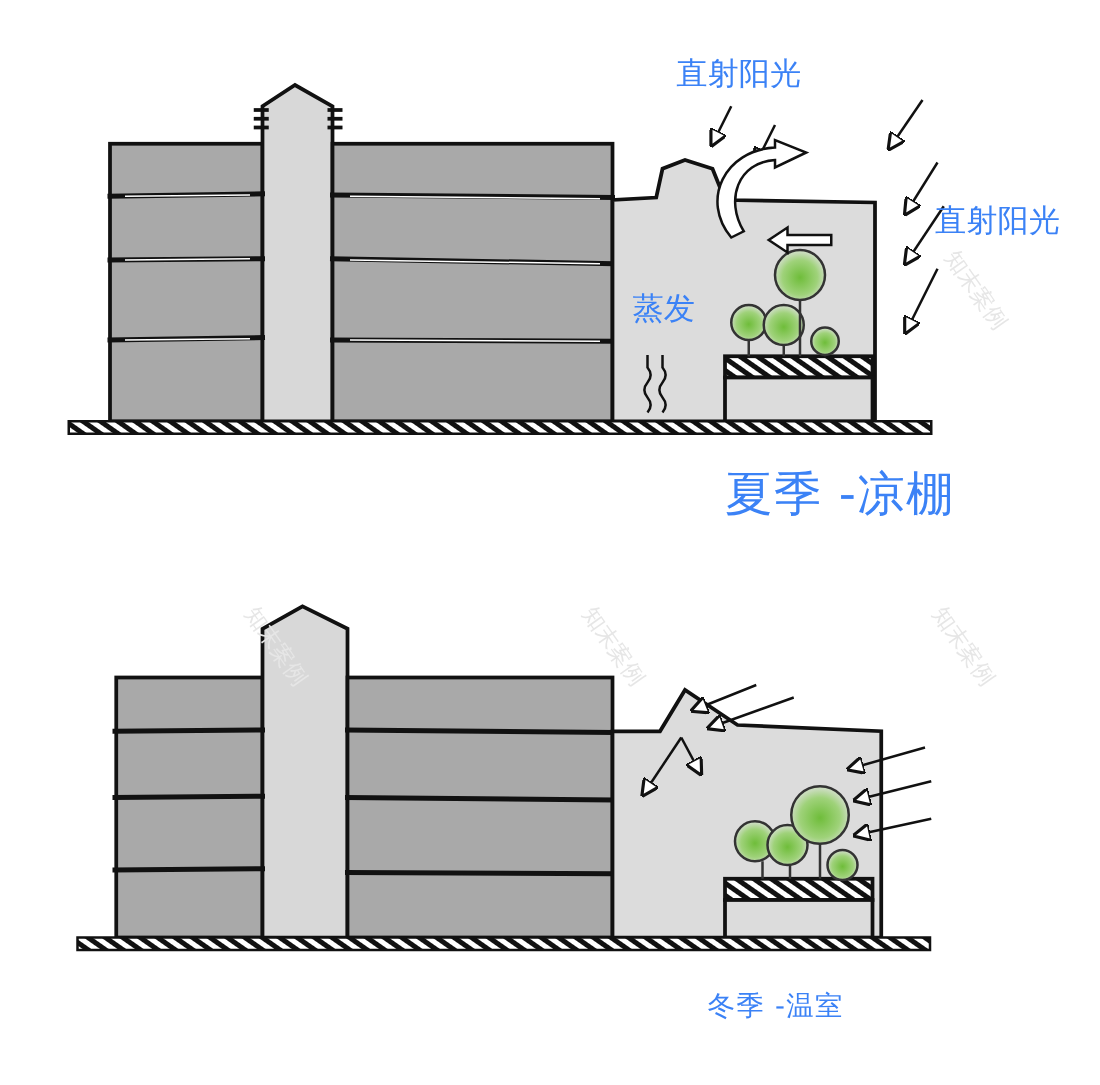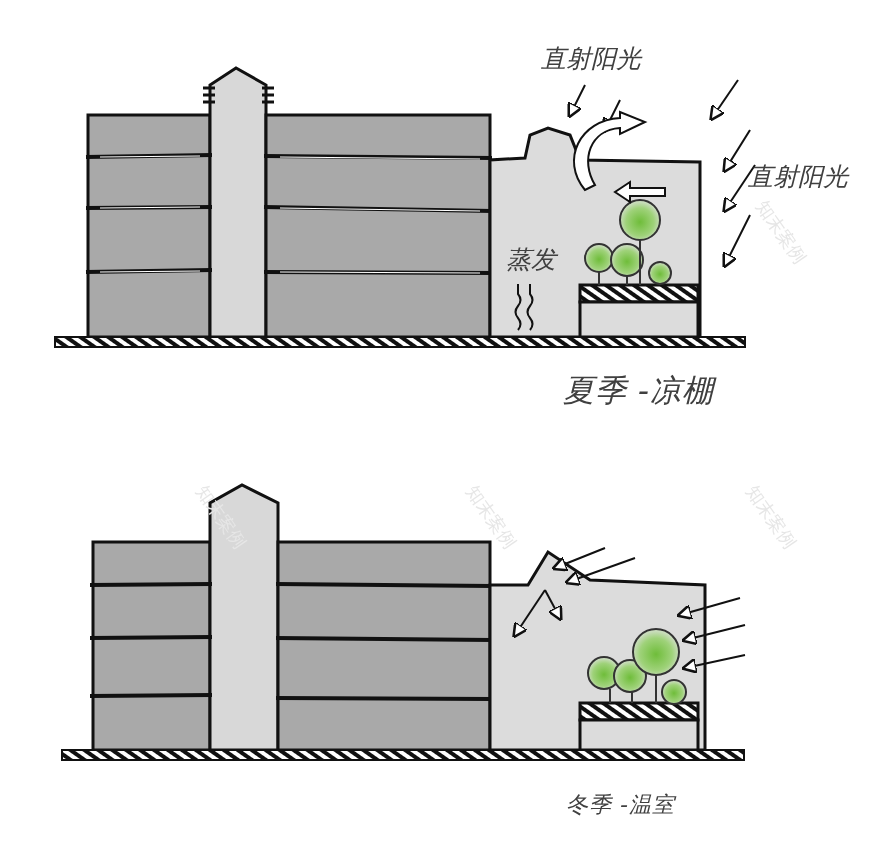--- a/index.html
+++ b/index.html
@@ -1,22 +1,22 @@
 <!DOCTYPE html>
 <html><head>
 <meta charset="utf-8">
 <style>
   html,body{margin:0;padding:0;background:#fff;}
   body{width:880px;height:868px;position:relative;overflow:hidden;font-family:"DejaVu Sans",sans-serif;}
   svg{position:absolute;left:0;top:0;}
-  .lbl{position:absolute;color:#404040;white-space:nowrap;font-style:italic;}
+  .lbl{position:absolute;color:#3b82f6;white-space:nowrap;}
   .l-sun1{left:541px;top:42px;font-size:25px;}
   .l-sun2{left:748px;top:160px;font-size:25px;}
-  .l-evap{left:506px;top:230px;font-size:25px;margin-top:13px;}
-  .l-summer{left:563px;top:370px;font-size:31px;letter-spacing:1px;}
+  .l-evap{left:506px;top:230px;font-size:25px;}
+  .l-summer{left:580px;top:370px;font-size:38px;letter-spacing:1px;}
   .l-winter{left:566px;top:790px;font-size:22px;letter-spacing:1px;}
   .wm{position:absolute;color:#e6e6e6;font-size:18px;transform:rotate(55deg);}
 </style>
 </head>
 <body>
 
 <svg width="880" height="868" viewBox="0 0 880 868">
   <defs>
     <pattern id="hatch" width="8" height="8" patternUnits="userSpaceOnUse" patternTransform="rotate(-55)">
       <rect width="8" height="8" fill="#fff"></rect>

